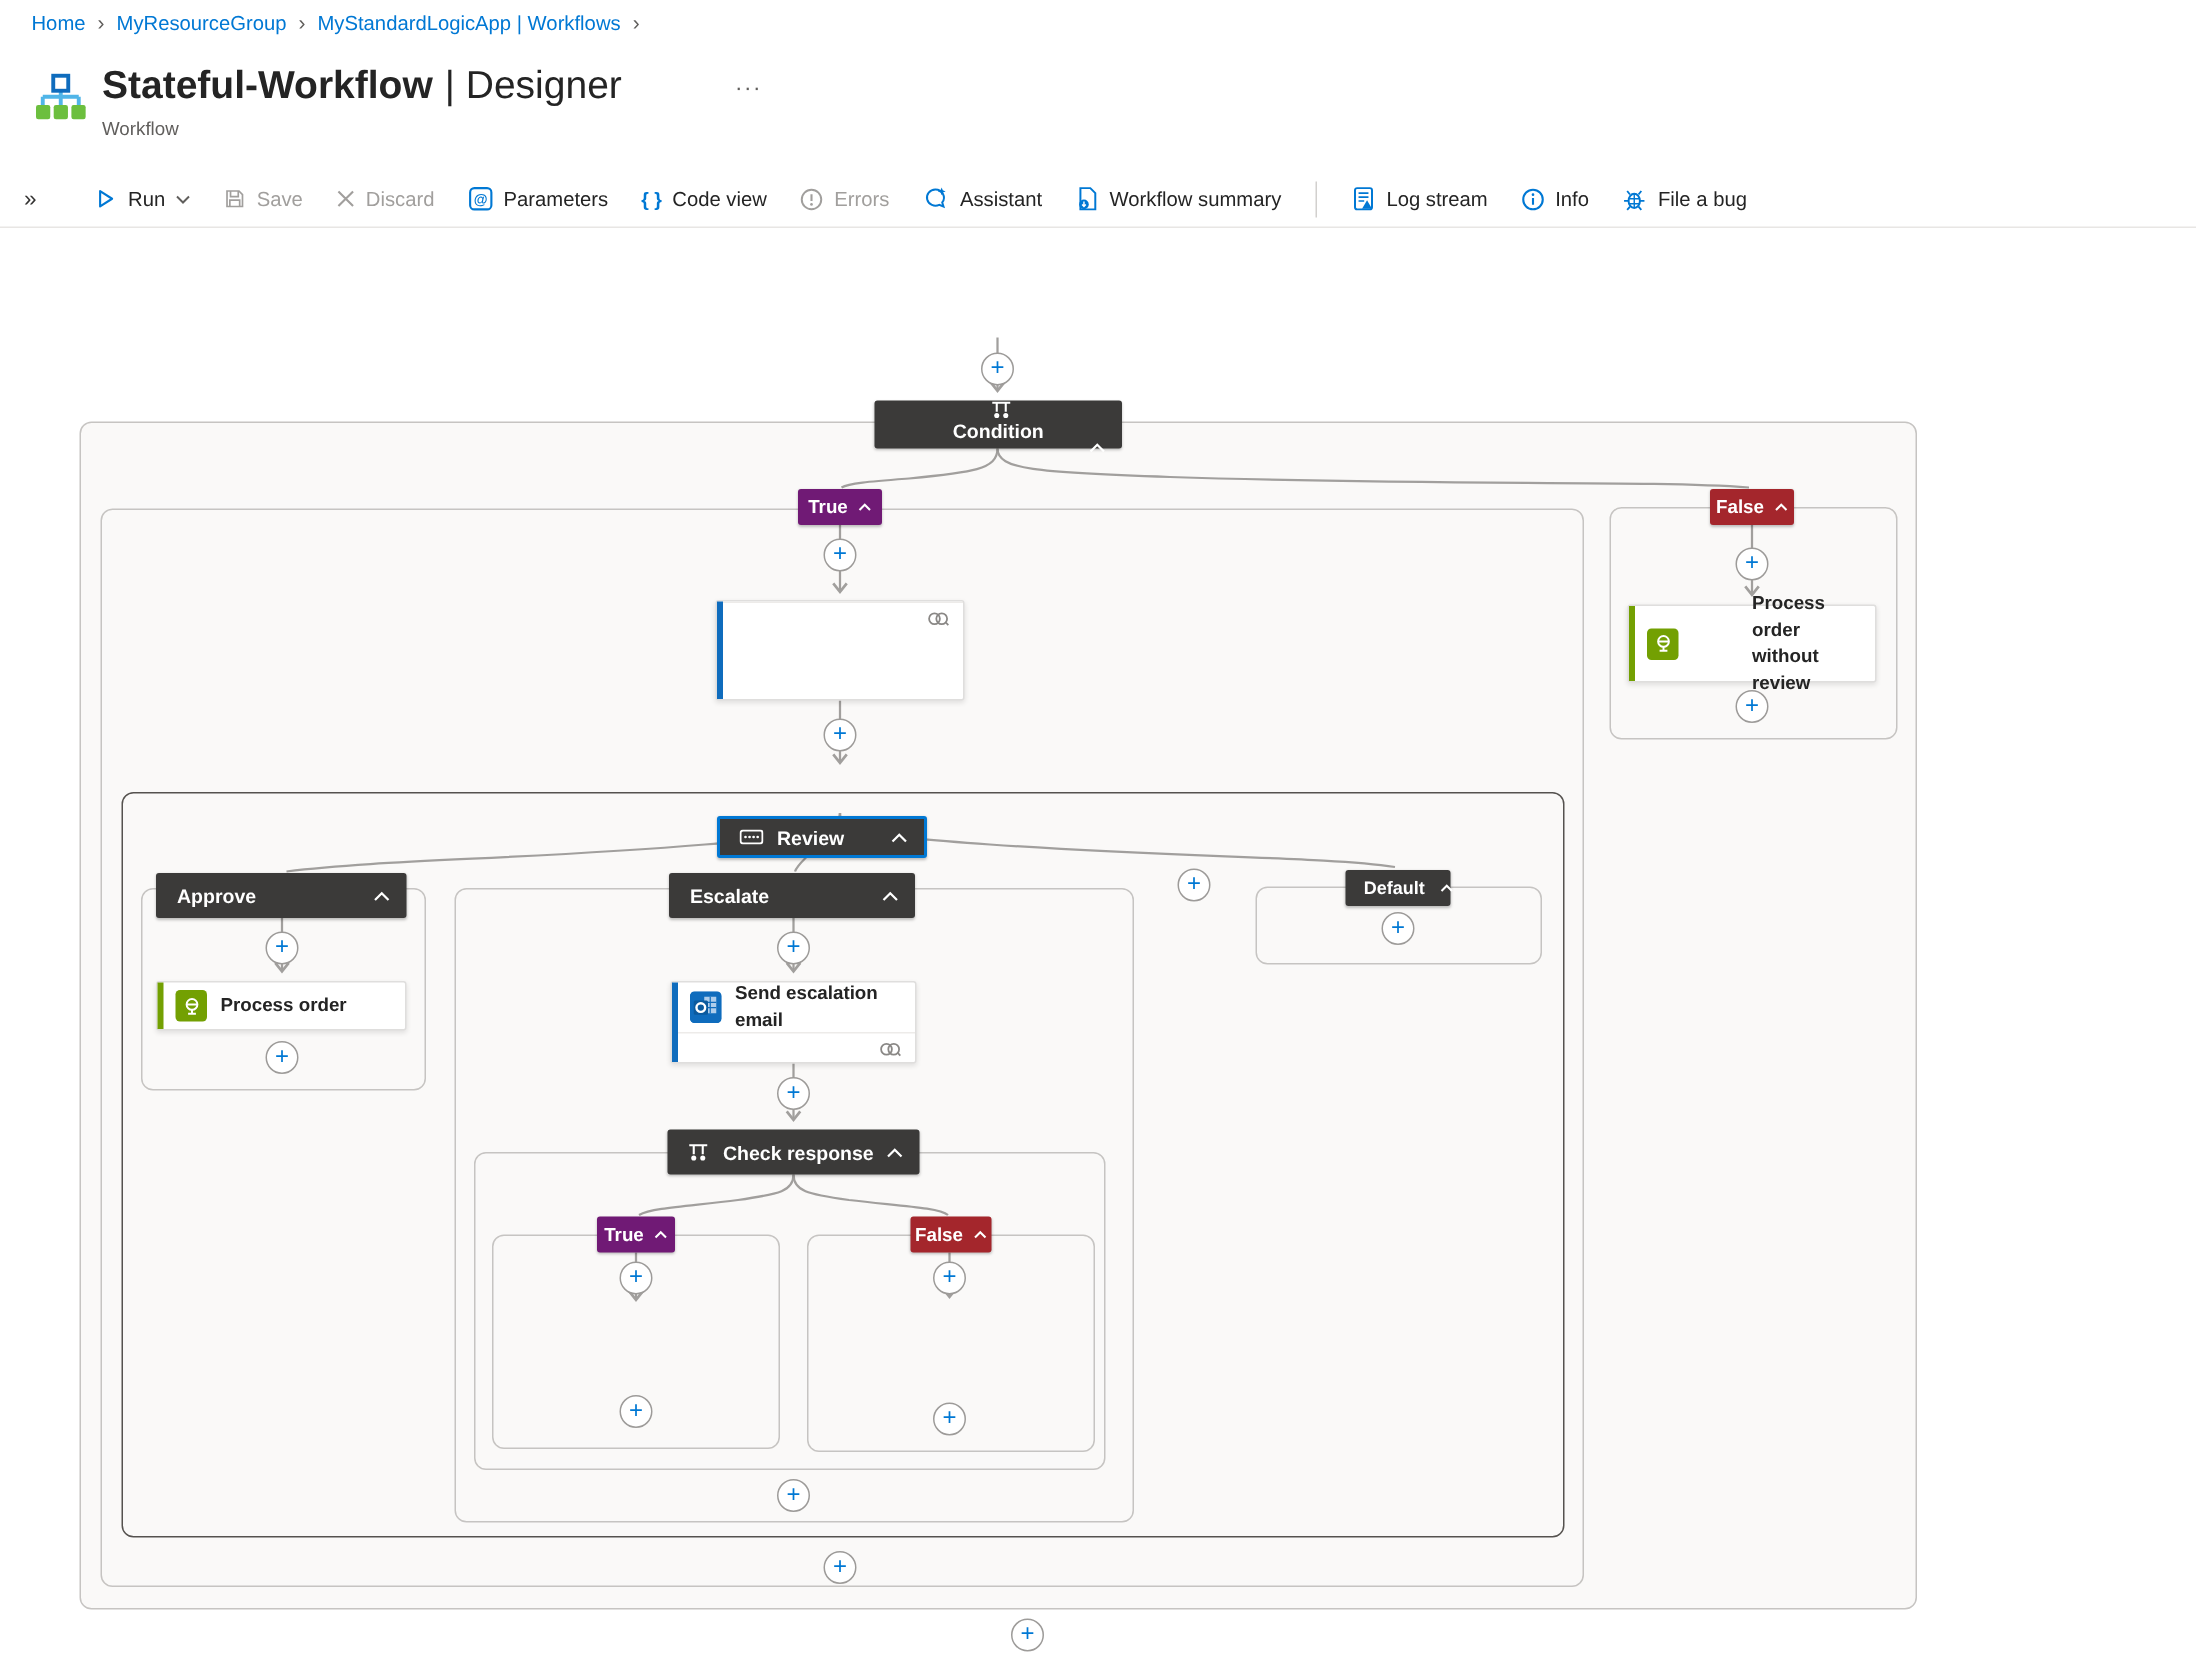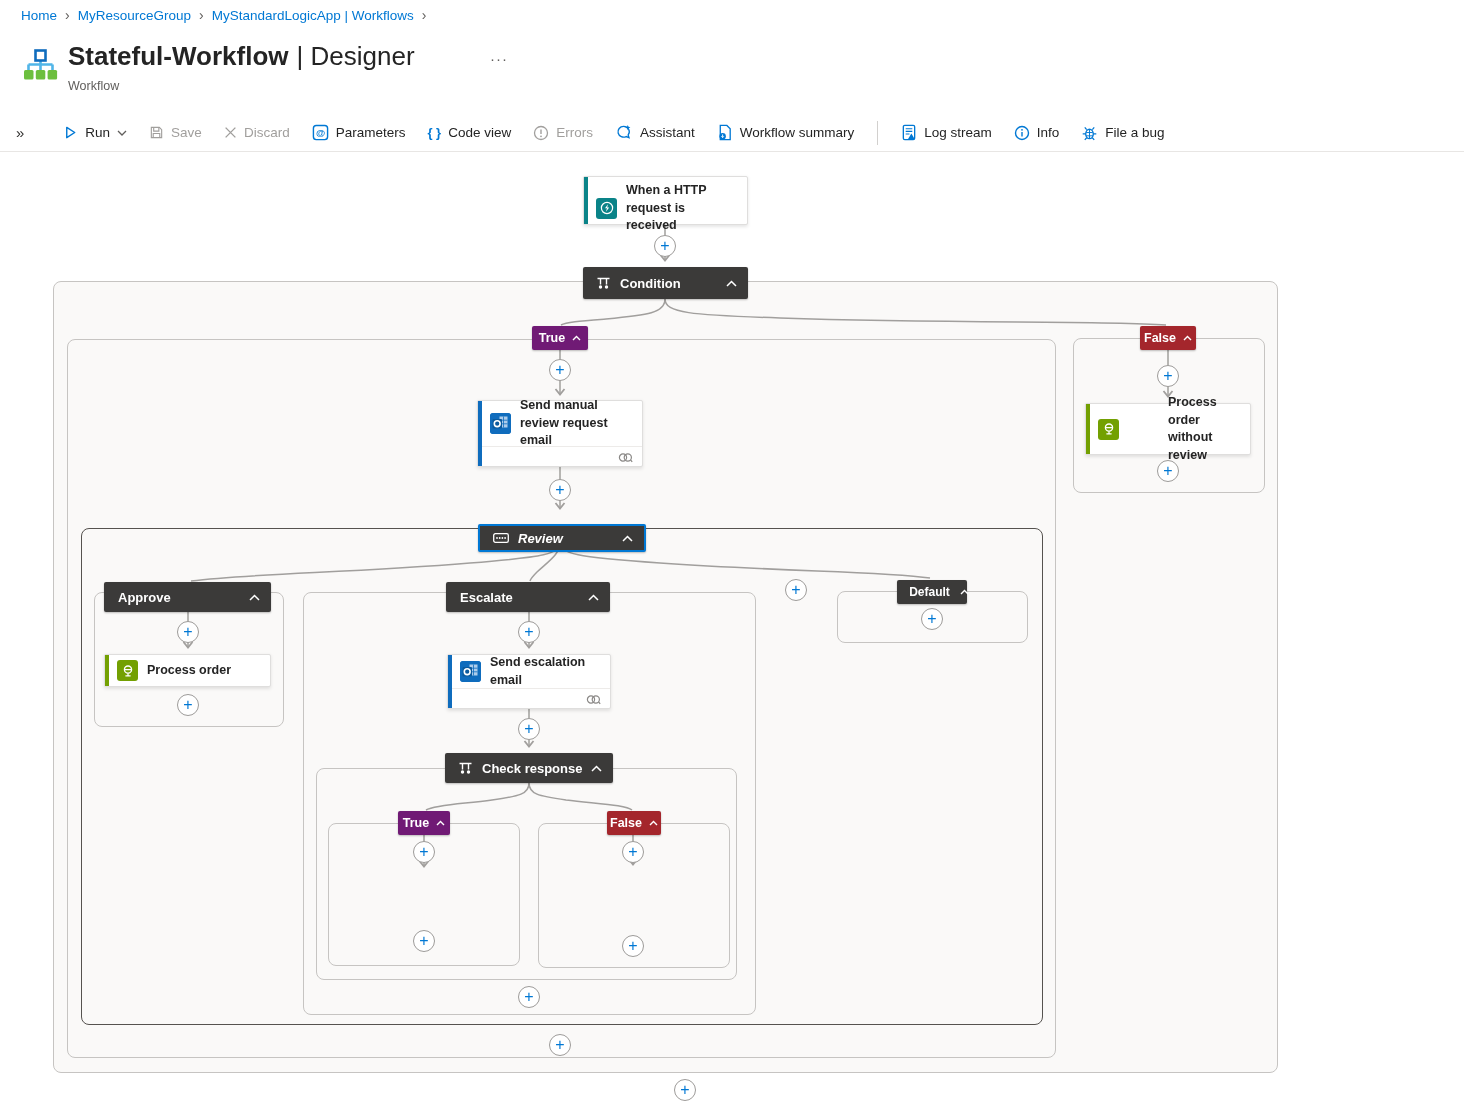--- a/index.html
+++ b/index.html
@@ -239,34 +239,22 @@
       <path d="M529 612 L529 647" marker-end="url(#arw)"></path>
       <path d="M529 709 L529 746" marker-end="url(#arw)"></path>
       <path d="M529 783 C529 794 520 796 492 800 C462 804 435 805 426 810"></path>
       <path d="M529 783 C529 794 538 796 566 800 C600 804 626 805 632 810"></path>
       <path d="M424 835 L424 866" marker-end="url(#arw)"></path>
       <path d="M633 835 L633 864" marker-end="url(#arw)"></path>
       <path d="M1168 350 L1168 396" marker-end="url(#arw)"></path>
     </g>
   </svg>
 
-  <div class="card" style="left:583px; top:176px; width:165px; height:49px;">
-    <span class="accent" style="background:#0a8388;"></span>
-    <div class="card-main">
-      <span class="nicon" style="background:#0a8388;">
-        <svg width="14" height="14" viewBox="0 0 14 14">
-            <circle cx="7" cy="7" r="5.6" fill="none" stroke="#fff" stroke-width="1.2"></circle>
-            <path d="M8 3.2 L5 7.3 h2 L5.9 10.8 L9.2 6.4 h-2 z" fill="#fff"></path>
-          </svg>
-      </span>
-      <span class="card-title" style="max-width:118px;">When a HTTP request is received</span>
-    </div>
-  </div>
-
-  <div class="node-dark" style="left:583px; top:267px; width:165px; height:32px;">
+
+  <div class="node-dark" style="left:583px; top:267px; width:165px; height:32px;flex-direction:column;">
     <span class="nd-icon">
       <svg width="15" height="13" viewBox="0 0 15 13">
           <path d="M1.5 1.5 H13.5 M4.5 1.5 V7.5 M10.5 1.5 V7.5" stroke="#fff" stroke-width="1.4" fill="none"></path>
           <circle cx="4.5" cy="10" r="1.7" fill="#fff"></circle>
           <circle cx="10.5" cy="10" r="1.7" fill="#fff"></circle>
         </svg>
     </span>
     <span class="nd-label">Condition</span>
     <span class="nd-chev">
       <svg width="11" height="7" viewBox="0 0 11 7">
@@ -279,44 +267,32 @@
     <span class="b-label">True</span>
     <span style="display:flex;">
       <svg width="9" height="6" viewBox="0 0 9 6">
           <path d="M1 5 L4.5 1.5 L8 5" fill="none" stroke="#fff" stroke-width="1.4"></path>
         </svg>
     </span>
   </div>
 
   <div class="card" style="left:477px; top:400px; width:166px; height:67px;">
     <span class="accent" style="background:#0f6cbd;"></span>
-    <div class="card-main" style="height:45px;">
-      <span class="nicon" style="background:#0f6cbd; position:relative; overflow:hidden;">
-        <svg width="21" height="21" viewBox="0 0 21 21">
-            <rect width="21" height="21" rx="3" fill="#0f6cbd"></rect>
-            <rect x="9.5" y="3.5" width="8" height="11" fill="#aecdeb"></rect>
-            <path d="M9.5 7.2 h8 M9.5 10.8 h8 M13.5 3.5 v11" stroke="#0f6cbd" stroke-width="0.8"></path>
-            <rect x="2.5" y="6" width="9.5" height="9.5" rx="1" fill="#0b5a9e"></rect>
-            <circle cx="7.2" cy="10.7" r="2.9" fill="none" stroke="#fff" stroke-width="1.6"></circle>
-          </svg>
-      </span>
-      <span class="card-title" style="max-width:118px;">Send manual review request email</span>
-    </div>
     <div class="card-footer">
       <span style="display:flex;">
         <svg width="15" height="11" viewBox="0 0 15 11">
             <circle cx="5" cy="5.5" r="3.6" fill="none" stroke="#8a8886" stroke-width="1.2"></circle>
             <circle cx="9.8" cy="5.5" r="3.6" fill="none" stroke="#8a8886" stroke-width="1.2"></circle>
             <path d="M12.6 8 l1.6 1.8" stroke="#8a8886" stroke-width="1.2"></path>
           </svg>
       </span>
     </div>
   </div>
 
-  <div class="node-dark selected" style="left:478px; top:524px; width:168px; height:28px;font-style:italic;">
+  <div class="node-dark selected" style="left:478px; top:544px; width:140px; height:28px;">
     <span class="nd-icon">
       <svg width="16" height="10" viewBox="0 0 16 10">
           <rect x="0.7" y="0.7" width="14.6" height="8.6" rx="1.6" fill="none" stroke="#fff" stroke-width="1.3"></rect>
           <circle cx="4" cy="5" r="0.9" fill="#fff"></circle>
           <circle cx="6.7" cy="5" r="0.9" fill="#fff"></circle>
           <circle cx="9.4" cy="5" r="0.9" fill="#fff"></circle>
           <circle cx="12.1" cy="5" r="0.9" fill="#fff"></circle>
         </svg>
     </span>
     <span class="nd-label">Review</span>

